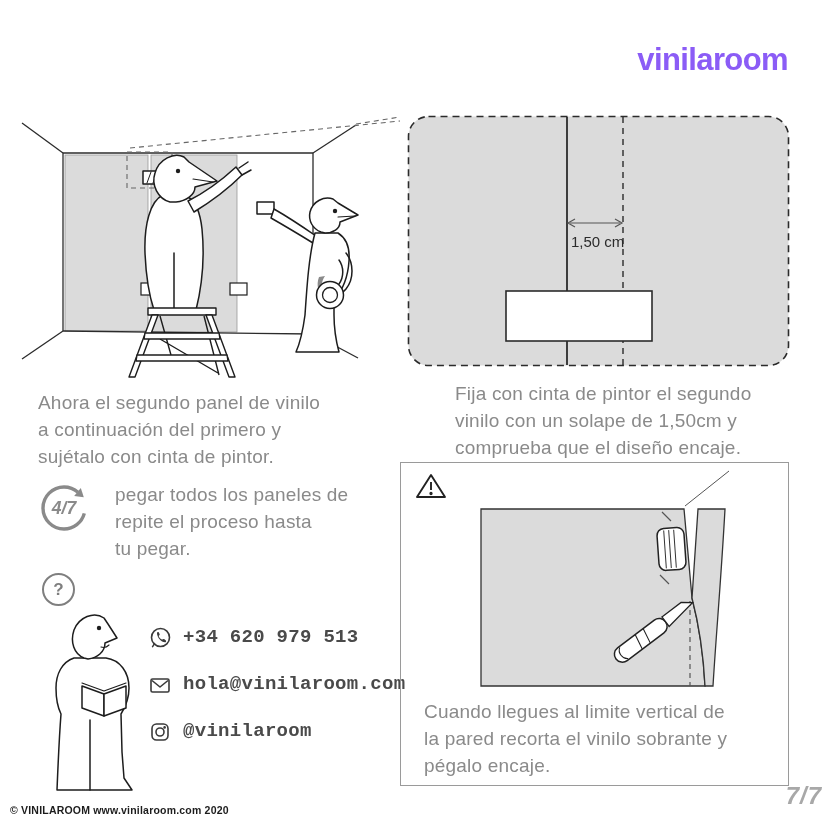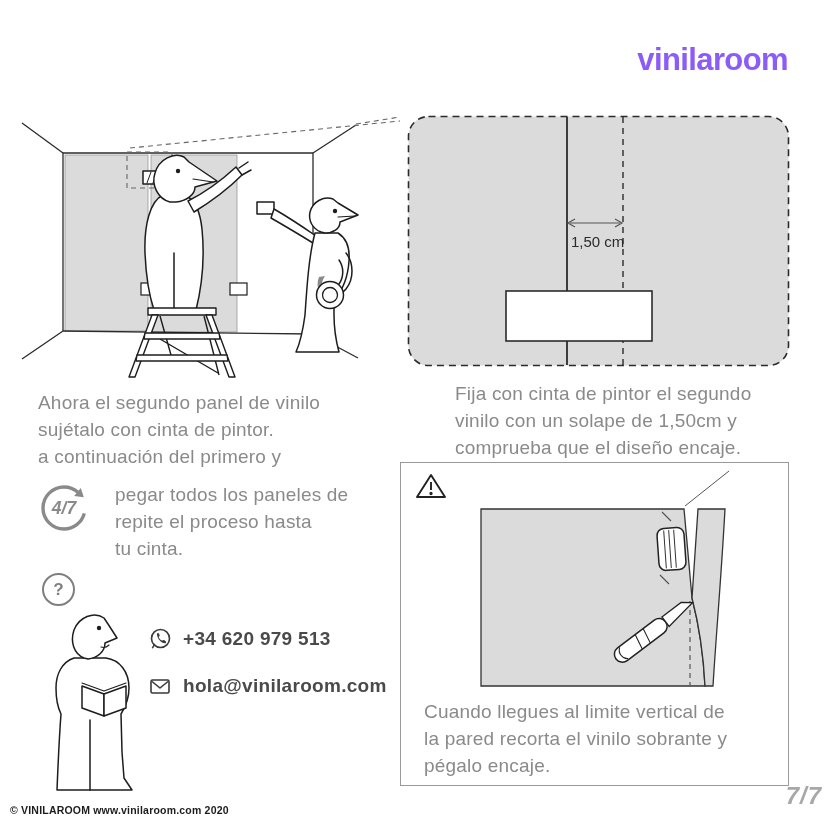--- a/index.html
+++ b/index.html
@@ -10,21 +10,21 @@
   .para{position:absolute;font-size:19px;line-height:27px;color:#8a8a8a;letter-spacing:0.2px;}
   .para .ln{white-space:nowrap;}
   .scene-svg{position:absolute;left:8px;top:105px;}
   .diagram-svg{position:absolute;left:407px;top:115px;}
   .loop-badge{position:absolute;left:38px;top:477px;}
   .help-circle{position:absolute;left:42px;top:573px;width:29px;height:29px;border:2.2px solid #7f7f7f;
         border-radius:50%;display:flex;align-items:center;justify-content:center;
         font-size:17px;font-weight:700;color:#7f7f7f;}
   .figure-svg{position:absolute;left:44px;top:602px;}
   .contact{position:absolute;left:148px;top:626px;}
-  .contact-row{display:flex;align-items:center;height:26px;margin-bottom:21px;}
+  .contact-row{display:flex;align-items:flex-start;height:26px;margin-bottom:21px;font-family:Liberation Mono, monospace;}
   .contact-row svg{flex:0 0 auto;margin-right:11px;}
   .contact-text{font-size:19px;font-weight:700;color:#4a4a4a;letter-spacing:0.3px;white-space:nowrap;}
   .warning-box{position:absolute;left:400px;top:462px;width:389px;height:324px;
         border:1.5px solid #9a9a9a;box-sizing:border-box;}
   .warning-caption{position:absolute;left:424px;top:698px;width:352px;}
   .footer{position:absolute;left:10px;top:804px;font-size:10.5px;font-weight:700;
         color:#1c1c1c;letter-spacing:0.2px;}
   .page-num{position:absolute;right:6px;top:782px;font-size:24px;font-weight:700;
         font-style:italic;color:#a8a8a8;letter-spacing:1px;}
   svg text{font-family:"Liberation Sans",sans-serif;}
@@ -103,34 +103,34 @@
       <line x1="163" y1="108" x2="213" y2="108"></line>
       <path d="M168,104 L161,108 L168,112"></path>
       <path d="M208,104 L215,108 L208,112"></path>
     </g>
     <text x="164" y="132" font-size="15" fill="#2b2b2b">1,50 cm</text>
     <rect x="99" y="176" width="146" height="50" fill="#fff" stroke="#2b2b2b" stroke-width="1.6"></rect>
   </svg>
 
   <div class="para" style="left:38px;top:389px;width:360px;">
     <div class="ln">Ahora el segundo panel de vinilo</div>
+    <div class="ln">a continuación del primero y</div>
     <div class="ln">sujétalo con cinta de pintor.</div>
-    <div class="ln">a continuación del primero y</div>
   </div>
 
   <svg class="loop-badge" width="58" height="58" viewBox="0 0 58 58">
     <circle cx="26" cy="31" r="21" fill="none" stroke="#8a8a8a" stroke-width="3.4" stroke-dasharray="108 24" stroke-dashoffset="-5.5"></circle>
     <polygon points="45.8,20.2 36.2,18.9 42.8,10.9" fill="#8a8a8a"></polygon>
     <text x="26" y="37" text-anchor="middle" font-size="17.5" font-weight="bold" font-style="italic" fill="#8a8a8a">4/7</text>
   </svg>
 
   <div class="para" style="left:115px;top:481px;width:285px;">
     <div class="ln">pegar todos los paneles de</div>
     <div class="ln">repite el proceso hasta</div>
-    <div class="ln">tu cinta.</div>
+    <div class="ln">tu pegar.</div>
   </div>
 
   <div class="help-circle">
     <span>?</span>
   </div>
 
   <svg class="figure-svg" width="100" height="190" viewBox="0 0 100 190">
     <g fill="#fff" stroke="#1d1d1d" stroke-width="1.5" stroke-linejoin="round" stroke-linecap="round">
       <path d="M30,56 C18,60 12,72 12,86 C12,98 14,106 17,112 C15,138 14,164 13,188 L88,188 L80,176 L78,150 L77,112 C82,104 85,95 85,86 C85,70 76,58 62,56 Z"></path>
       <line x1="46" y1="118" x2="46" y2="188"></line>
@@ -154,20 +154,28 @@
       </svg>
       <span class="contact-text">+34 620 979 513</span>
     </div>
     <div class="contact-row">
       <svg width="24" height="24" viewBox="0 0 24 24">
         <rect x="3" y="6" width="18" height="13" rx="1.5" fill="none" stroke="#3a3a3a" stroke-width="1.6"></rect>
         <path d="M4,7.5 L12,14 L20,7.5" fill="none" stroke="#3a3a3a" stroke-width="1.6" stroke-linejoin="round"></path>
       </svg>
       <span class="contact-text">hola@vinilaroom.com</span>
     </div>
+    <div class="contact-row">
+      <svg width="24" height="24" viewBox="0 0 24 24">
+        <rect x="4" y="4" width="16" height="16" rx="4.5" fill="none" stroke="#3a3a3a" stroke-width="1.6"></rect>
+        <circle cx="12" cy="12" r="4" fill="none" stroke="#3a3a3a" stroke-width="1.6"></circle>
+        <circle cx="16.6" cy="7.4" r="1.3" fill="#3a3a3a"></circle>
+      </svg>
+      <span class="contact-text">@vinilaroom</span>
+    </div>
   </div>
 
   <div class="para" style="left:408px;top:380px;width:385px;margin-left:47px;">
     <div class="ln">Fija con cinta de pintor el segundo</div>
     <div class="ln">vinilo con un solape de 1,50cm y</div>
     <div class="ln">comprueba que el diseño encaje.</div>
   </div>
 
   <div class="warning-box">
     <svg width="386" height="321" viewBox="0 0 386 321">

